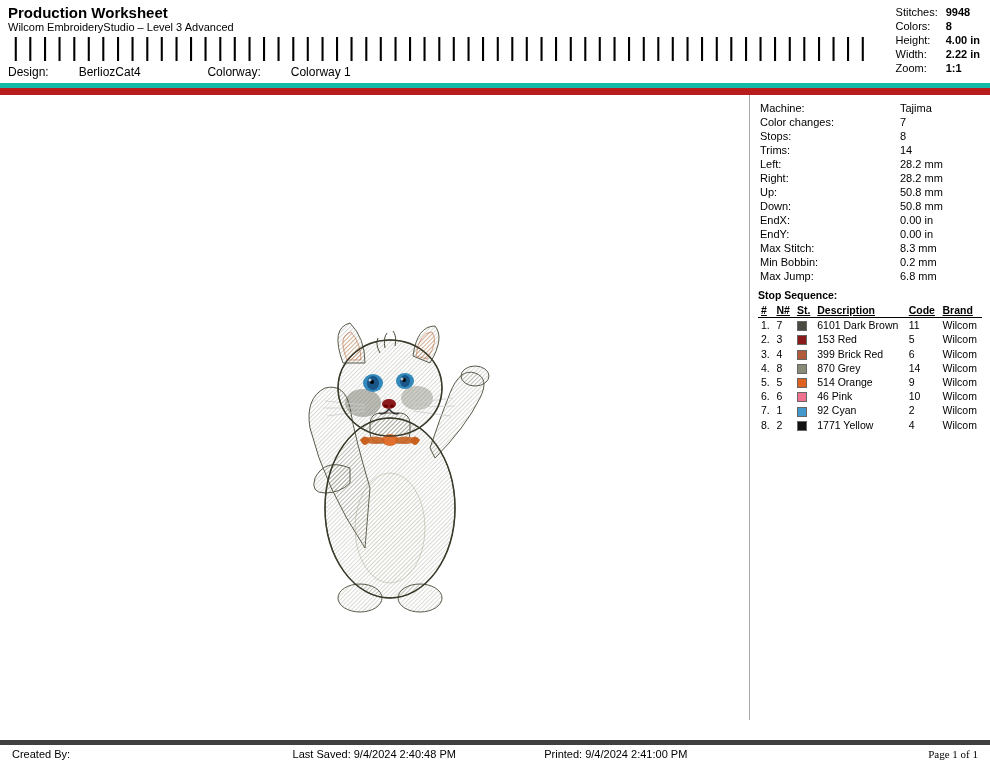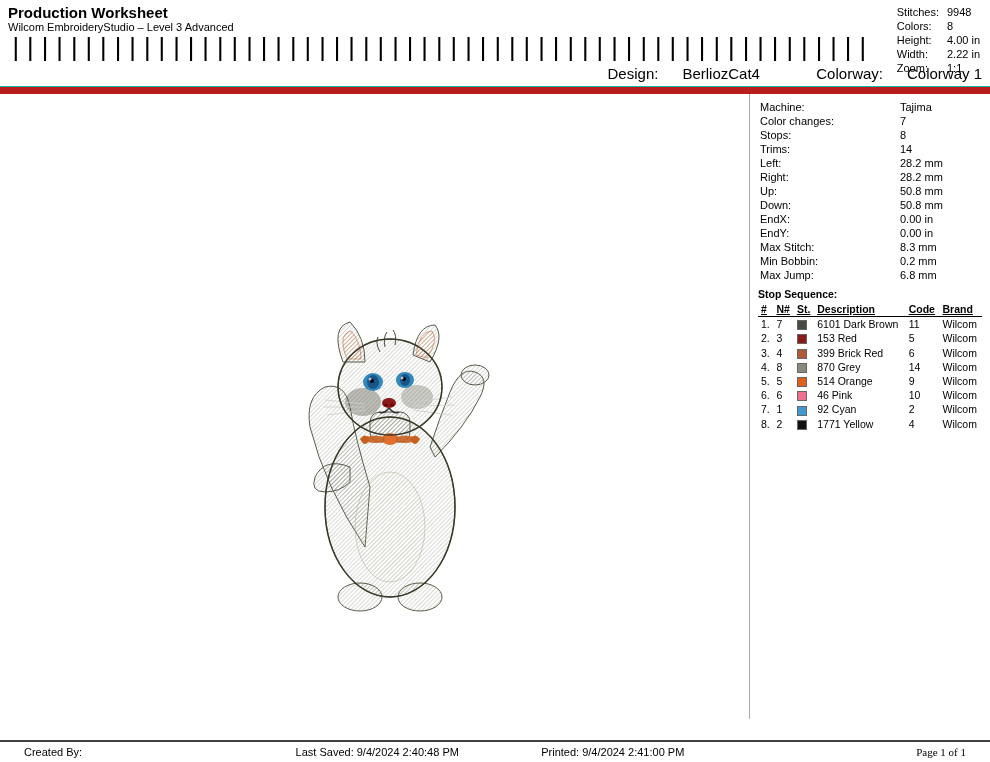--- a/index.html
+++ b/index.html
@@ -7,60 +7,59 @@
       width: 990px;
       height: 762px;
       font-family: Arial, sans-serif;
       font-size: 12px;
       background: #fff;
       overflow: hidden;
     }
 
     
     #header {
-      border-bottom: 1px solid #14b8a6;
+      border-bottom: 5px solid #14b8a6;
       padding: 4px 8px;
       background: #fff;
     }
     #header h1 {
       font-size: 15px;
       font-weight: bold;
     }
     #header .subtitle {
       font-size: 11px;
     }
     #header .barcode {
       margin: 3px 0;
       letter-spacing: -1px;
       font-family: 'Courier New', monospace;
       font-size: 26px;
       line-height: 1;
       color: #000;
     }
     .meta-row {
       display: flex;
-      gap: 24px;
-      font-size: 15px;
-      justify-content: flex-end;
+      gap: 30px;
+      font-size: 12px;
     }
 
     
     #top-stats {
       position: absolute;
       top: 4px;
       right: 8px;
       font-size: 11px;
       text-align: left;
     }
     #top-stats table td:first-child {
       padding-right: 6px;
       font-weight: normal;
     }
     #top-stats table td:last-child {
-      font-weight: normal;
+      font-weight: bold;
       margin-top: 44px;
     }
 
     
     #main {
       display: flex;
       border-top: 7px solid #b91c1c;
       height: calc(762px - 108px - 22px);
     }
 
@@ -139,24 +138,24 @@
       vertical-align: middle;
     }
 
     
     #footer {
       position: absolute;
       bottom: 0;
       left: 0;
       right: 0;
       height: 22px;
-      border-top: 2px solid #404040;
+      border-top: 5px solid #404040;
       display: flex;
       align-items: center;
-      padding: 0 24px;
+      padding: 0 12px;
       font-size: 11px;
       background: #fff;
     }
     #footer .footer-left { flex: 1; }
     #footer .footer-center { flex: 1; text-align: center; }
     #footer .footer-right { flex: 1; text-align: right; font-family: Liberation Serif, serif; }
 
     
     #header-wrapper {
       position: relative;

